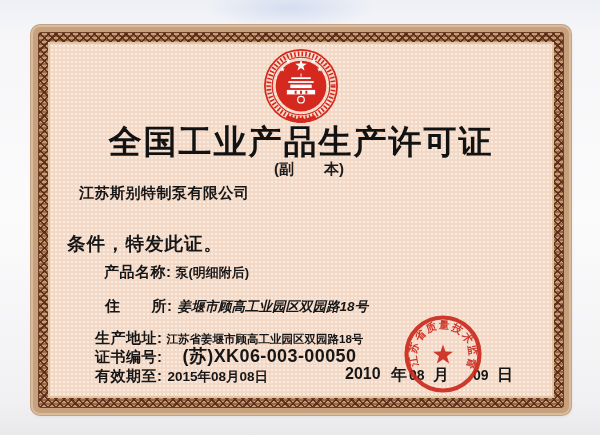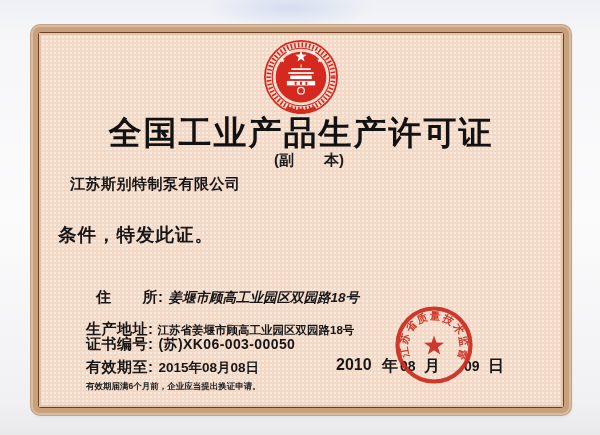--- a/index.html
+++ b/index.html
@@ -12,21 +12,21 @@
   }
   .cert{position:absolute;left:33px;top:27px;width:536px;height:386px;}
   
   .b1{
     width:100%;height:100%;box-sizing:border-box;padding:5px;
     background:#c7a07e;border-radius:7px;
     box-shadow:0 0 0 2px #d9bb9d, 0 0 0 3px #c3a285, 1px 2px 4px rgba(120,90,70,.25);
   }
   
   .b2{
-    width:100%;height:100%;box-sizing:border-box;border-radius:3px;
+    width:100%;height:100%;box-sizing:border-box;padding:9px;border-radius:3px;
     background-color:#a87850;
     background-image:
       repeating-linear-gradient(45deg, rgba(84,40,22,.85) 0 1.5px, transparent 1.5px 5.5px),
       repeating-linear-gradient(-45deg, rgba(84,40,22,.85) 0 1.5px, transparent 1.5px 5.5px),
       repeating-linear-gradient(0deg, #c59a74 0 2px, #9a6842 2px 4px);
     border:1px solid #6d3f26;
   }
   
   .b3{
     width:100%;height:100%;box-sizing:border-box;
@@ -50,21 +50,21 @@
   }
   .company{position:absolute;top:140px;left:29px;font-size:15px;font-weight:600;letter-spacing:.5px;}
   .stmt1{position:absolute;top:158px;left:44px;font-size:18.5px;font-weight:800;letter-spacing:1px;white-space:nowrap;}
   .stmt2{position:absolute;top:187px;left:17px;font-size:18.5px;font-weight:800;letter-spacing:1px;}
   .row{position:absolute;white-space:nowrap;}
   .lbl{font-weight:800;font-size:15px;letter-spacing:.5px;}
   .val{font-weight:700;}
   .r0{top:219px;left:54px;} .r0 .val{font-size:13px;margin-left:4px;}
   .r1{top:253px;left:55px;} .r1 .val{font-size:13.5px;margin-left:5px;font-style:italic;}
   .r2{top:285px;left:45px;} .r2 .val{font-size:11.5px;margin-left:4px;}
-  .r3{top:300px;left:45px;} .r3 .val{font-size:14px;margin-left:5px;letter-spacing:.4px;}
+  .r3{top:300px;left:45px;} .r3 .val{font-size:18px;margin-left:20px;letter-spacing:.4px;}
   .r4{top:323px;left:45px;} .r4 .val{font-size:13.5px;margin-left:5px;text-align:center;}
   .note{position:absolute;top:346px;left:45px;font-size:8.5px;font-weight:700;color:#222;}
   .date{position:absolute;top:321px;left:0;width:100%;height:22px;font-weight:800;}
   .date span{position:absolute;white-space:nowrap;}
   .d-year{left:295px;top:0;font-size:16px;}
   .d-yu{left:341px;top:0;font-size:16px;}
   .d-month{left:359px;top:2px;font-size:14px;}
   .d-mu{left:383px;top:0;font-size:16px;}
   .d-day{left:423px;top:2px;font-size:14px;}
   .d-du{left:447px;top:0;font-size:16px;}
@@ -110,34 +110,36 @@
               <path d="M54,70 L43,74 L43,78 L56,73 Z"></path>
               <rect x="36.5" y="72.5" width="7" height="5"></rect>
             </g>
           </svg>
 
           <div class="title">全国工业产品生产许可证</div>
           <div class="subtitle">(副　　本)</div>
           <div class="company">江苏斯别特制泵有限公司</div>
           <div class="stmt2">条件，特发此证。</div>
 
+          <div class="row r0">
+            <span class="lbl">产品名称:</span><span class="val">泵(明细附后)</span>
+          </div>
           <div class="row r1">
             <span class="lbl">住　　所:</span><span class="val">姜堰市顾高工业园区双园路18号</span>
           </div>
           <div class="row r2">
             <span class="lbl">生产地址:</span><span class="val">江苏省姜堰市顾高工业园区双园路18号</span>
           </div>
           <div class="row r3">
             <span class="lbl">证书编号:</span><span class="val">(苏)XK06-003-00050</span>
           </div>
           <div class="row r4">
             <span class="lbl">有效期至:</span><span class="val">2015年08月08日</span>
           </div>
 
-          <div class="note">有效期届满6个月前，企业应当提出换证申请。</div>
 
           <div class="date">
             <span class="d-year">2010</span>
             <span class="d-yu">年</span>
             <span class="d-month">08</span>
             <span class="d-mu">月</span>
             <span class="d-day">09</span>
             <span class="d-du">日</span>
           </div>
 

